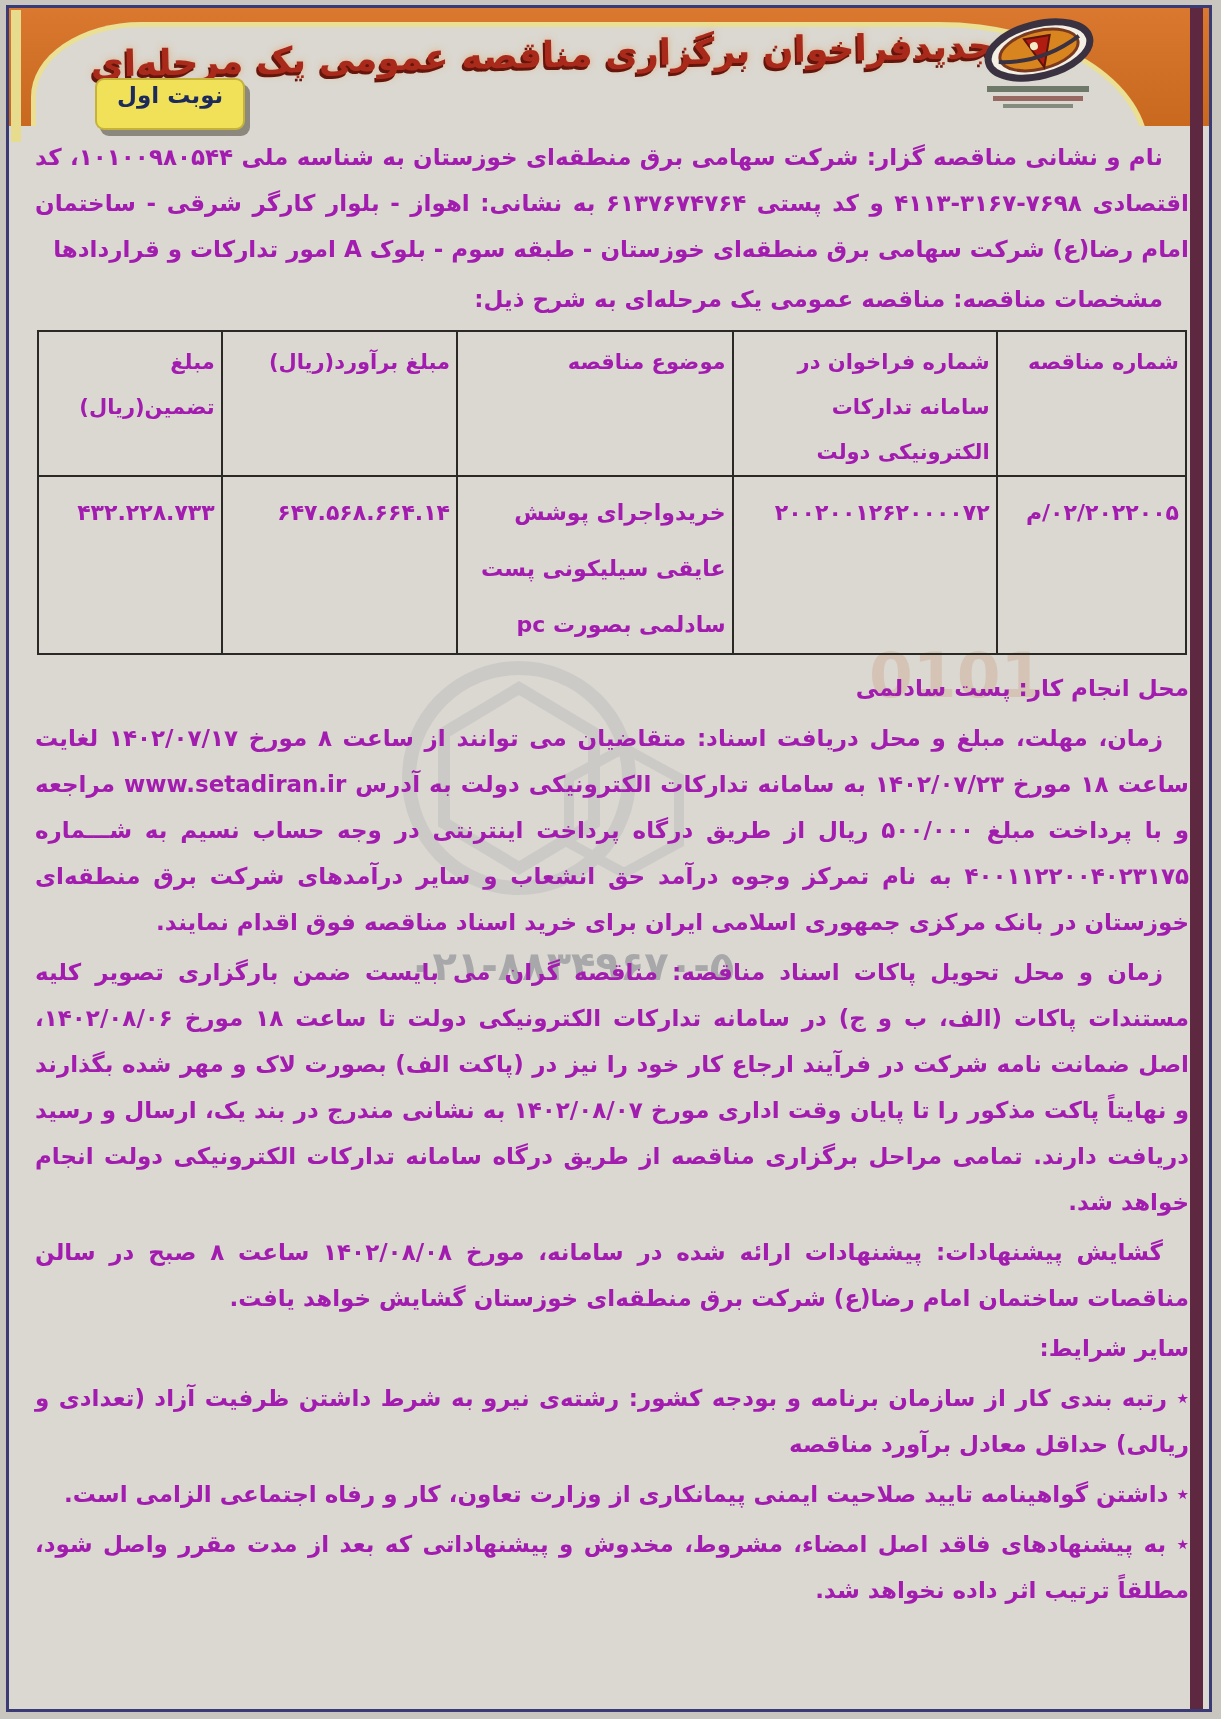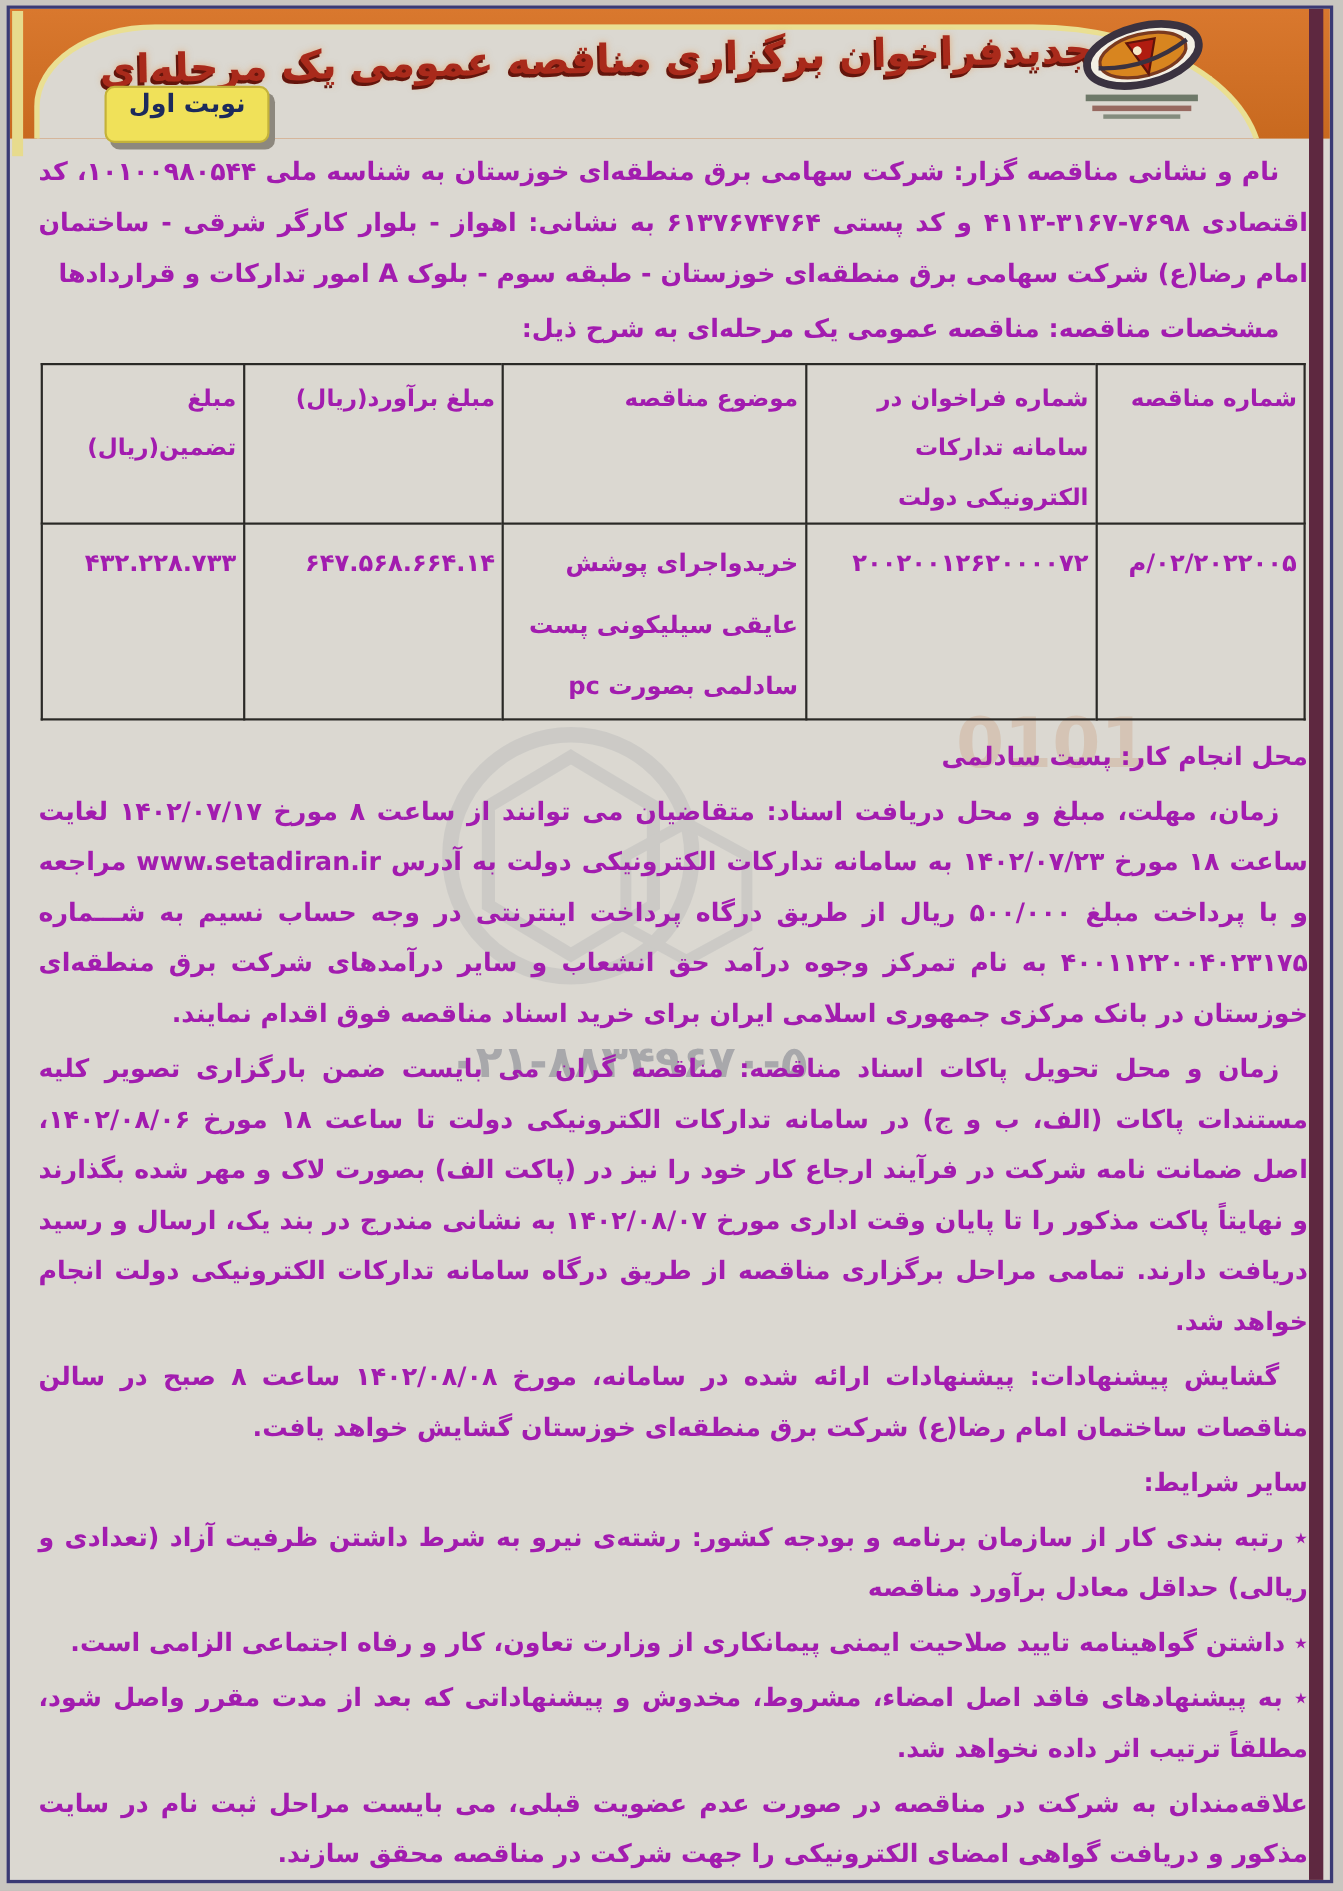--- a/index.html
+++ b/index.html
@@ -120,17 +120,16 @@
       <p class="indent">زمان و محل تحویل پاکات اسناد مناقصه: مناقصه گران می بایست ضمن بارگزاری تصویر کلیه مستندات پاکات (الف، ب و ج) در سامانه تدارکات الکترونیکی دولت تا ساعت ۱۸ مورخ ۱۴۰۲/۰۸/۰۶، اصل ضمانت نامه شرکت در فرآیند ارجاع کار خود را نیز در (پاکت الف) بصورت لاک و مهر شده بگذارند و نهایتاً پاکت مذکور را تا پایان وقت اداری مورخ ۱۴۰۲/۰۸/۰۷ به نشانی مندرج در بند یک، ارسال و رسید دریافت دارند. تمامی مراحل برگزاری مناقصه از طریق درگاه سامانه تدارکات الکترونیکی دولت انجام خواهد شد.</p>
 
       <p class="indent">گشایش پیشنهادات: پیشنهادات ارائه شده در سامانه، مورخ ۱۴۰۲/۰۸/۰۸ ساعت ۸ صبح در سالن مناقصات ساختمان امام رضا(ع) شرکت برق منطقه‌ای خوزستان گشایش خواهد یافت.</p>
 
       <p>سایر شرایط:</p>
 
       <p>٭ رتبه بندی کار از سازمان برنامه و بودجه کشور: رشته‌ی نیرو به شرط داشتن ظرفیت آزاد (تعدادی و ریالی) حداقل معادل برآورد مناقصه</p>
       <p>٭ داشتن گواهینامه تایید صلاحیت ایمنی پیمانکاری از وزارت تعاون، کار و رفاه اجتماعی الزامی است.</p>
       <p>٭ به پیشنهادهای فاقد اصل امضاء، مشروط، مخدوش و پیشنهاداتی که بعد از مدت مقرر واصل شود، مطلقاً ترتیب اثر داده نخواهد شد.</p>
 
-      <p>علاقه‌مندان به شرکت در مناقصه در صورت عدم عضویت قبلی، می بایست مراحل ثبت نام در سایت مذکور و دریافت گواهی امضای الکترونیکی را جهت شرکت در مناقصه محقق سازند.</p>
 
     </div>
   </div>
 </div>
 
 </body></html>

